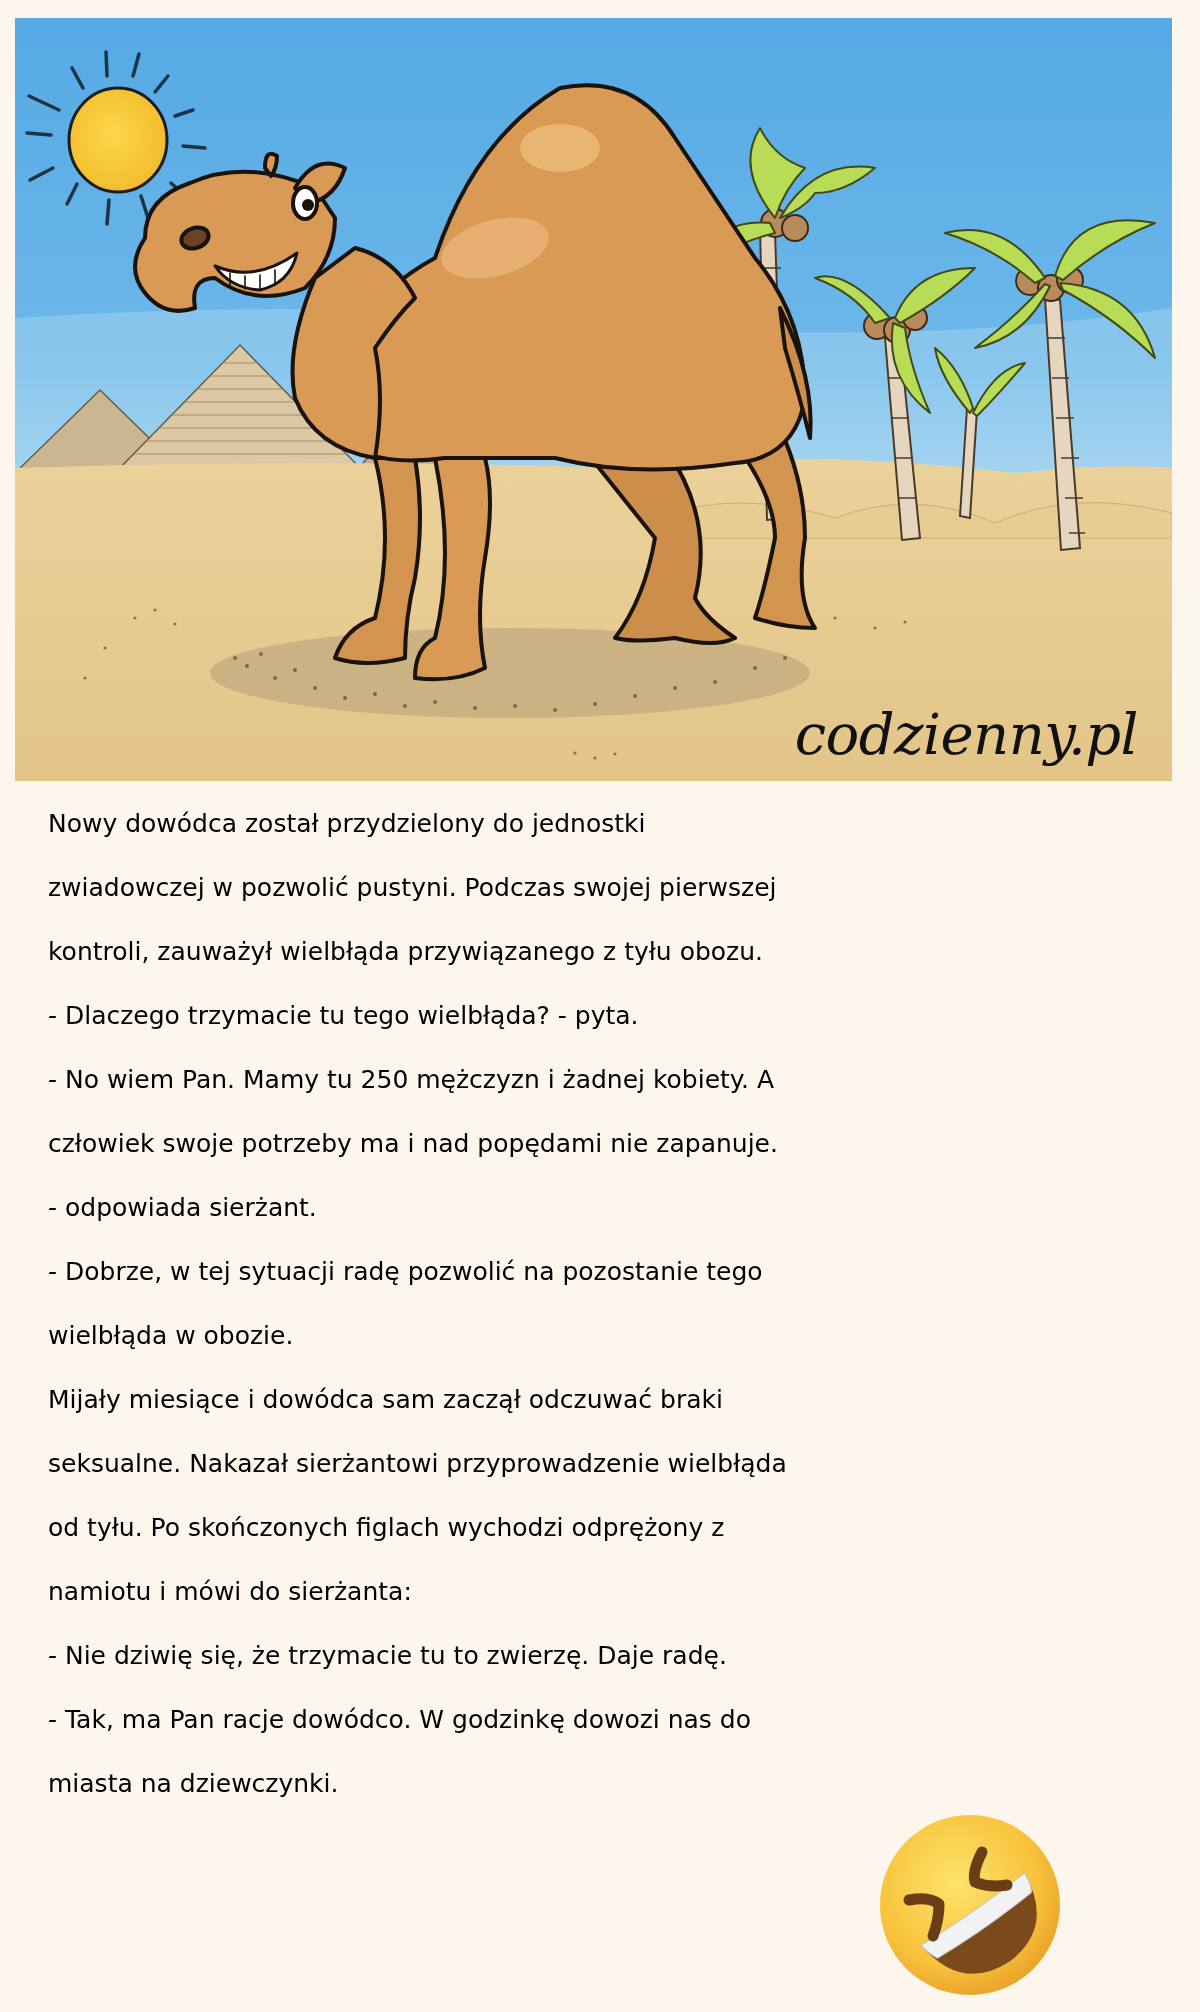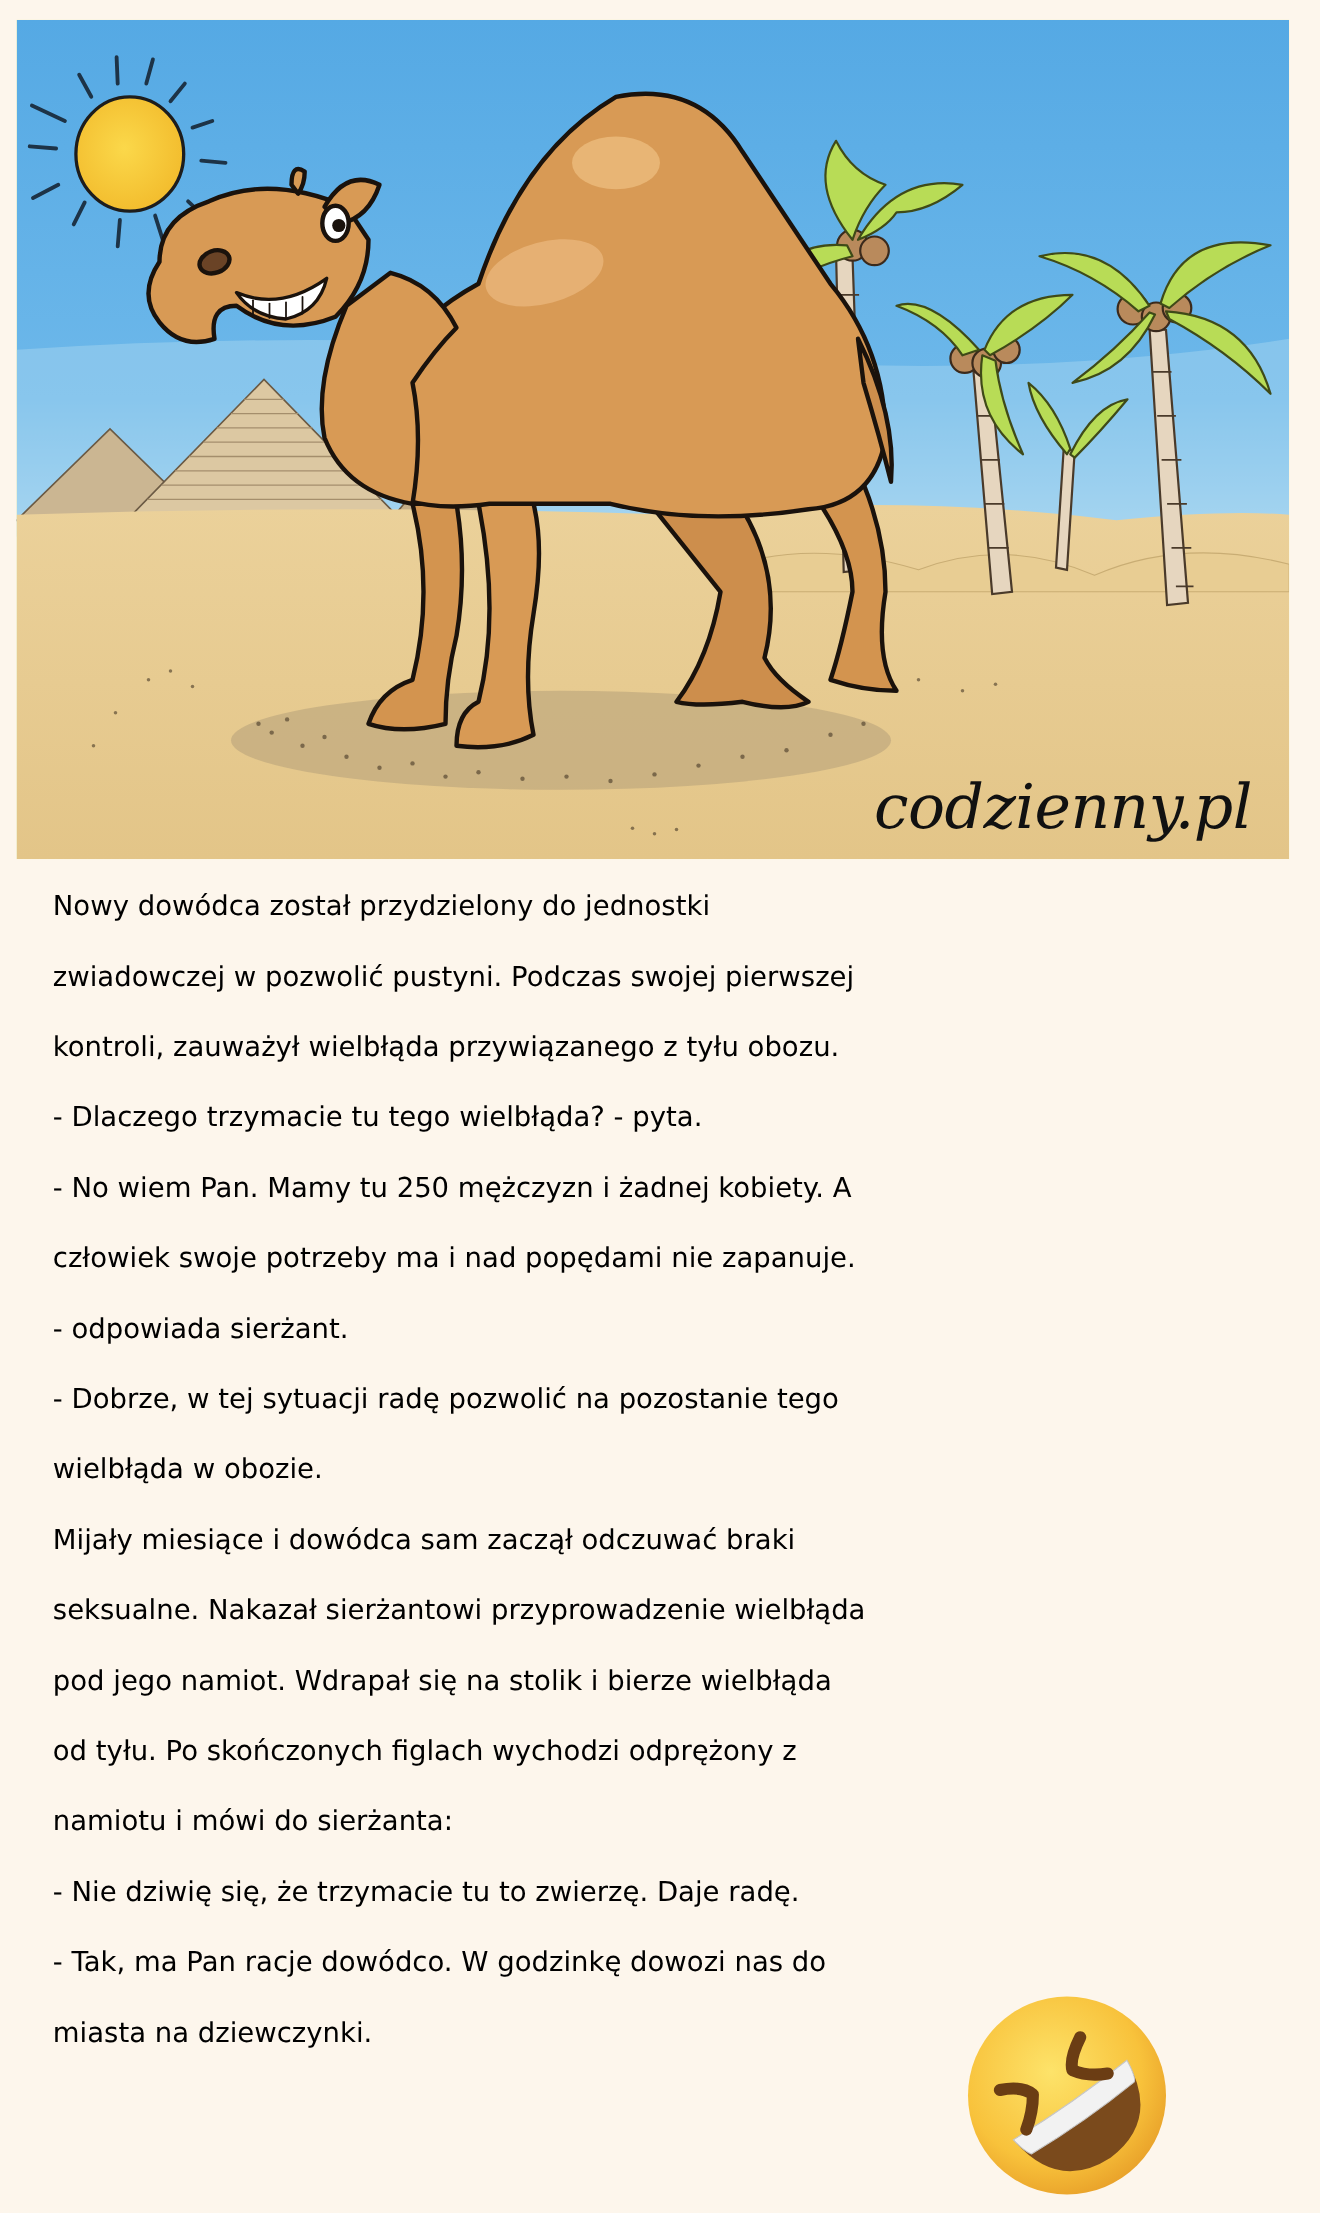--- a/index.html
+++ b/index.html
@@ -11,21 +11,21 @@
     overflow: hidden;
     font-family: "DejaVu Sans", sans-serif;
   }
   .illustration {
     position: absolute;
     left: 15px;
     top: 18px;
     width: 1157px;
     height: 763px;
     overflow: hidden;
-    background: #fef9c3;
+    background: #ec4899;
   }
   .illustration svg { display: block; width: 1157px; height: 763px; }
   .watermark {
     position: absolute;
     right: 34px;
     bottom: 14px;
     font-family: "DejaVu Serif", "Liberation Serif", serif;
     font-style: italic;
     font-size: 56px;
     color: #111;
@@ -245,21 +245,20 @@
   <li>zwiadowczej w pozwolić pustyni. Podczas swojej pierwszej</li>
   <li>kontroli, zauważył wielbłąda przywiązanego z tyłu obozu.</li>
   <li>- Dlaczego trzymacie tu tego wielbłąda? - pyta.</li>
   <li>- No wiem Pan. Mamy tu 250 mężczyzn i żadnej kobiety. A</li>
   <li>człowiek swoje potrzeby ma i nad popędami nie zapanuje.</li>
   <li>- odpowiada sierżant.</li>
   <li>- Dobrze, w tej sytuacji radę pozwolić na pozostanie tego</li>
   <li>wielbłąda w obozie.</li>
   <li>Mijały miesiące i dowódca sam zaczął odczuwać braki</li>
   <li>seksualne. Nakazał sierżantowi przyprowadzenie wielbłąda</li>
-  <li>pod jego namiot. Wdrapał się na stolik i bierze wielbłąda</li>
   <li>od tyłu. Po skończonych figlach wychodzi odprężony z</li>
   <li>namiotu i mówi do sierżanta:</li>
   <li>- Nie dziwię się, że trzymacie tu to zwierzę. Daje radę.</li>
   <li>- Tak, ma Pan racje dowódco. W godzinkę dowozi nas do</li>
   <li>miasta na dziewczynki.</li>
 </ul>
 
 <div class="emoji">
   <svg viewBox="0 0 186 186" width="186" height="186" xmlns="http://www.w3.org/2000/svg">
     <defs>

